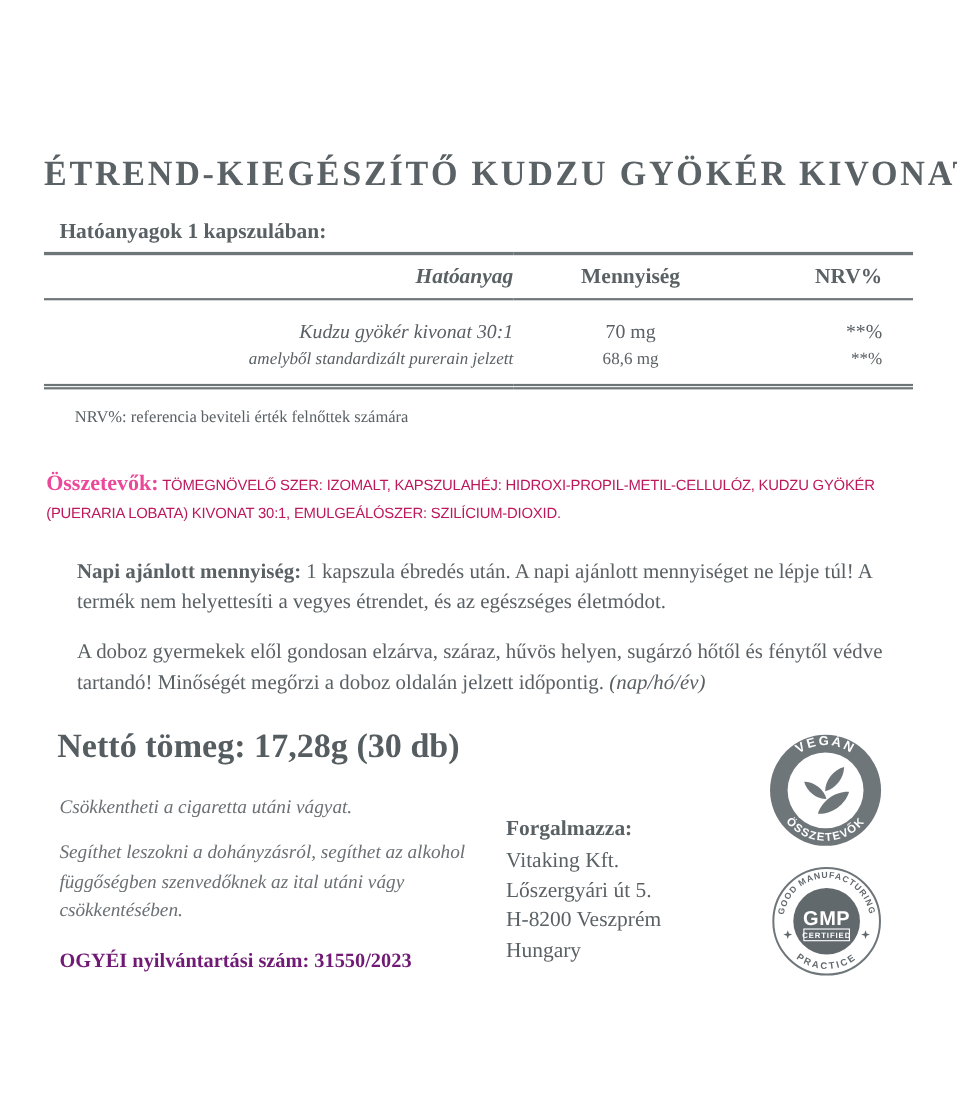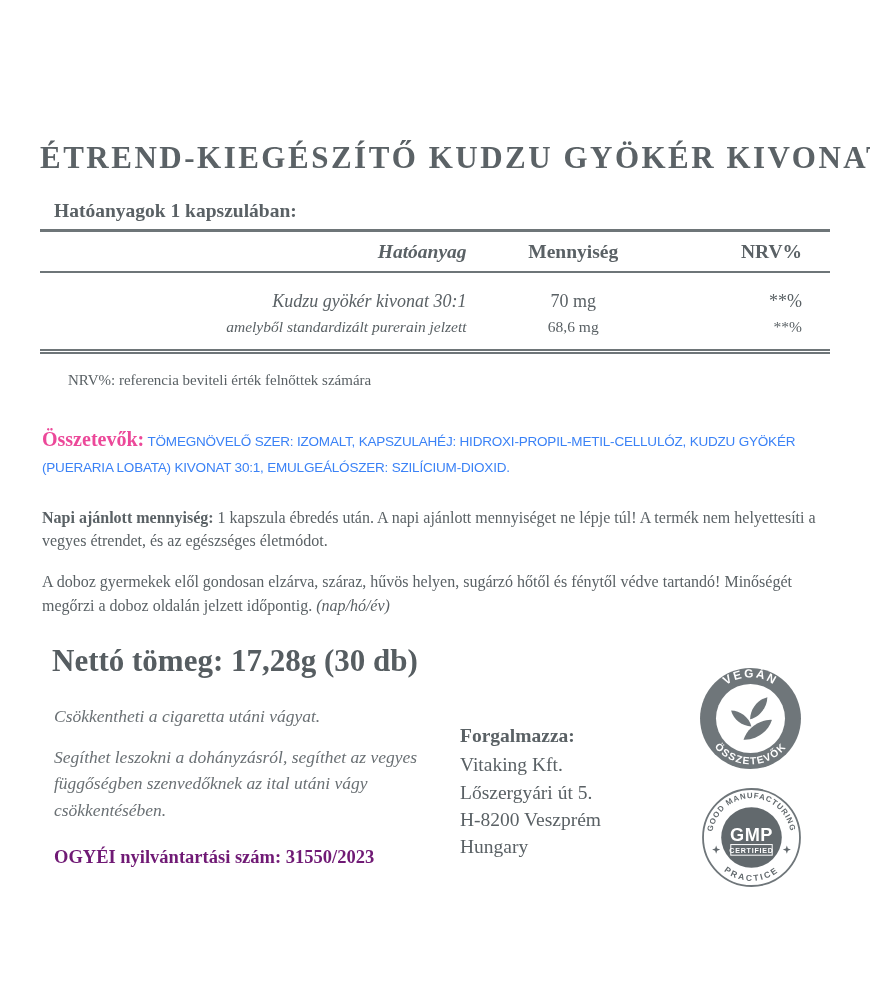--- a/index.html
+++ b/index.html
@@ -63,28 +63,29 @@
   .ingredients {
     margin-top: 32px;
     padding-left: 2px;
     line-height: 1.55;
   }
   .ingredients .label { font-weight: bold; font-size: 20px; color: #ec4899; }
   .ingredients .caps-text {
     font-family: "Liberation Sans", sans-serif;
     font-size: 13.5px;
     letter-spacing: -0.2px;
-    color: #3b82f6;
+    color: #be185d;
   }
 
   .dosage, .storage {
     margin-top: 26px;
     padding-left: 2px;
-    font-size: 16px;
+    font-size: 19px;
     line-height: 1.45;
+    margin-left: 28px;
   }
   .dosage .label { font-weight: bold; }
   .storage { margin-top: 18px; }
   .storage .date-format { font-style: italic; }
 
   .net-weight {
     margin-top: 26px;
     padding-left: 12px;
     font-weight: bold;
     font-size: 31px;
@@ -162,21 +163,21 @@
 
     <p class="dosage"><span class="label">Napi ajánlott mennyiség:</span><span> 1 kapszula ébredés után. A napi ajánlott mennyiséget ne lépje túl! A termék nem helyettesíti a vegyes étrendet, és az egészséges életmódot.</span></p>
 
     <p class="storage"><span>A doboz gyermekek elől gondosan elzárva, száraz, hűvös helyen, sugárzó hőtől és fénytől védve tartandó! Minőségét megőrzi a doboz oldalán jelzett időpontig. </span><span class="date-format">(nap/hó/év)</span></p>
 
     <div class="net-weight">Nettó tömeg: 17,28g (30 db)</div>
 
     <div class="bottom-section">
       <div class="claims-col">
         <p class="claim">Csökkentheti a cigaretta utáni vágyat.</p>
-        <p class="claim">Segíthet leszokni a dohányzásról, segíthet az vegyes függőségben szenvedőknek az ital utáni vágy csökkentésében.</p>
+        <p class="claim">Segíthet leszokni a dohányzásról, segíthet az alkohol függőségben szenvedőknek az ital utáni vágy csökkentésében.</p>
         <div class="registration">OGYÉI nyilvántartási szám: 31550/2023</div>
       </div>
       <div class="distributor-col">
         <div class="distributor-label">Forgalmazza:</div>
         <div class="distributor-line">Vitaking Kft.</div>
         <div class="distributor-line">Lőszergyári út 5.</div>
         <div class="distributor-line">H-8200 Veszprém</div>
         <div class="distributor-line">Hungary</div>
       </div>
     </div>

